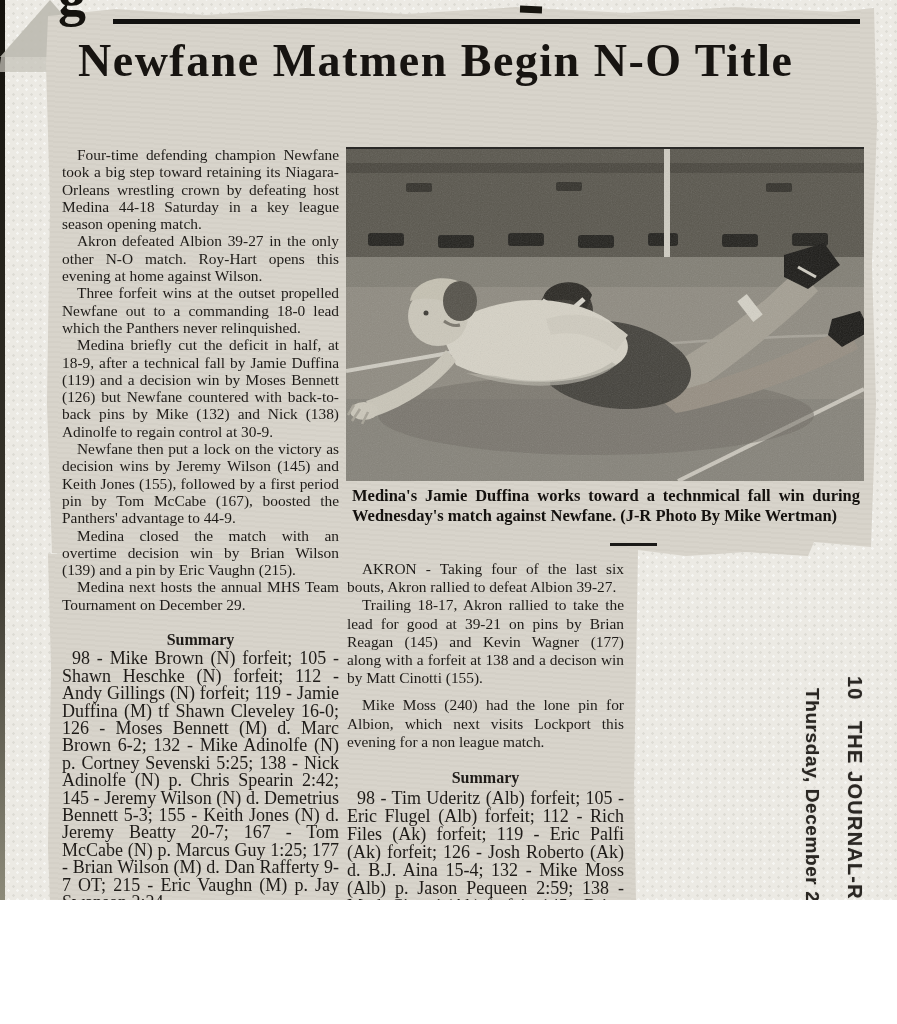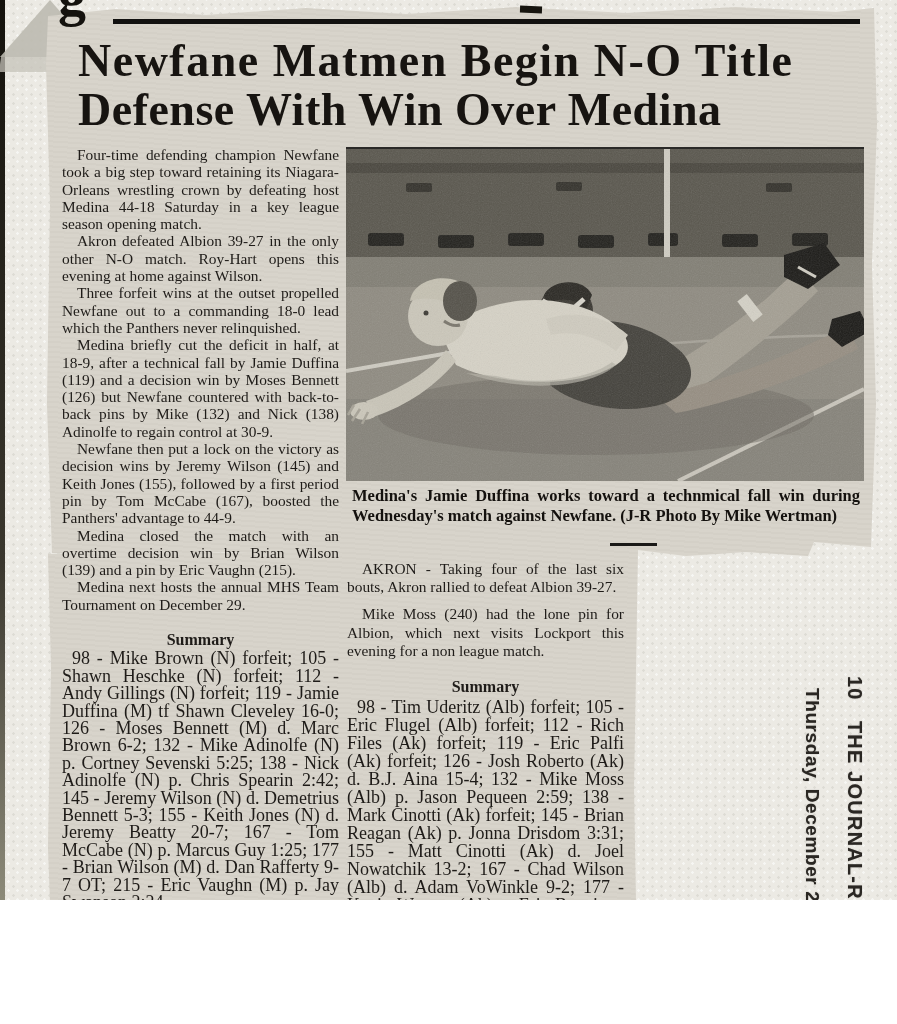--- a/index.html
+++ b/index.html
@@ -55,21 +55,20 @@
 
   <div class="clip clip-top"></div>
   <div class="clip clip-left"></div>
 
   <div class="layer partial-letter">g</div>
   <div class="layer top-rule"></div>
   <div class="layer top-tick"></div>
 
   <div class="layer headline">
     <div class="hl1">Newfane Matmen Begin N-O Title</div>
-    <div class="hl2">Defense With Win Over Medina</div>
   </div>
 
   <div class="layer col col-left">
     <p>Four-time defending champion Newfane took a big step toward retaining its Niagara-Orleans wrestling crown by defeating host Medina 44-18 Saturday in a key league season opening match.</p>
     <p>Akron defeated Albion 39-27 in the only other N-O match. Roy-Hart opens this evening at home against Wilson.</p>
     <p>Three forfeit wins at the outset propelled Newfane out to a commanding 18-0 lead which the Panthers never relinquished.</p>
     <p>Medina briefly cut the deficit in half, at 18-9, after a technical fall by Jamie Duffina (119) and a decision win by Moses Bennett (126) but Newfane countered with back-to-back pins by Mike (132) and Nick (138) Adinolfe to regain control at 30-9.</p>
     <p>Newfane then put a lock on the victory as decision wins by Jeremy Wilson (145) and Keith Jones (155), followed by a first period pin by Tom McCabe (167), boosted the Panthers' advantage to 44-9.</p>
     <p>Medina closed the match with an overtime decision win by Brian Wilson (139) and a pin by Eric Vaughn (215).</p>
     <p>Medina next hosts the annual MHS Team Tournament on December 29.</p>
@@ -149,20 +148,21 @@
     </svg>
   </div>
 
   <div class="layer caption">Medina's Jamie Duffina works toward a technmical fall win during Wednesday's match against Newfane. (J-R Photo By Mike Wertman)</div>
   <div class="layer mini-rule"></div>
   <div class="tape1"></div>
   <div class="tape2"></div>
 
   <div class="layer col col-mid">
     <p>AKRON - Taking four of the last six bouts, Akron rallied to defeat Albion 39-27.</p>
+    <p>Trailing 18-17, Akron rallied to take the lead for good at 39-21 on pins by Brian Reagan (145) and Kevin Wagner (177) along with a forfeit at 138 and a decison win by Matt Cinotti (155).</p>
     <p class="sp">Mike Moss (240) had the lone pin for Albion, which next visits Lockport this evening for a non league match.</p>
     <div class="summary-head">Summary</div>
     <div class="summary-text">98 - Tim Uderitz (Alb) forfeit; 105 - Eric Flugel (Alb) forfeit; 112 - Rich Files (Ak) forfeit; 119 - Eric Palfi (Ak) forfeit; 126 - Josh Roberto (Ak) d. B.J. Aina 15-4; 132 - Mike Moss (Alb) p. Jason Pequeen 2:59; 138 - Mark Cinotti (Ak) forfeit; 145 - Brian Reagan (Ak) p. Jonna Drisdom 3:31; 155 - Matt Cinotti (Ak) d. Joel Nowatchik 13-2; 167 - Chad Wilson (Alb) d. Adam VoWinkle 9-2; 177 - Kevin Wagner (Ak) p. Eric Bannister 3:01; 215 - Jerome Kramer (Alb) default over Phil Roberto</div>
   </div>
 
   <div class="layer vert vert1">10   THE JOURNAL-REGISTER</div>
   <div class="layer vert vert2">Thursday, December 22, 1994</div>
 </div>
 
 </body></html>

